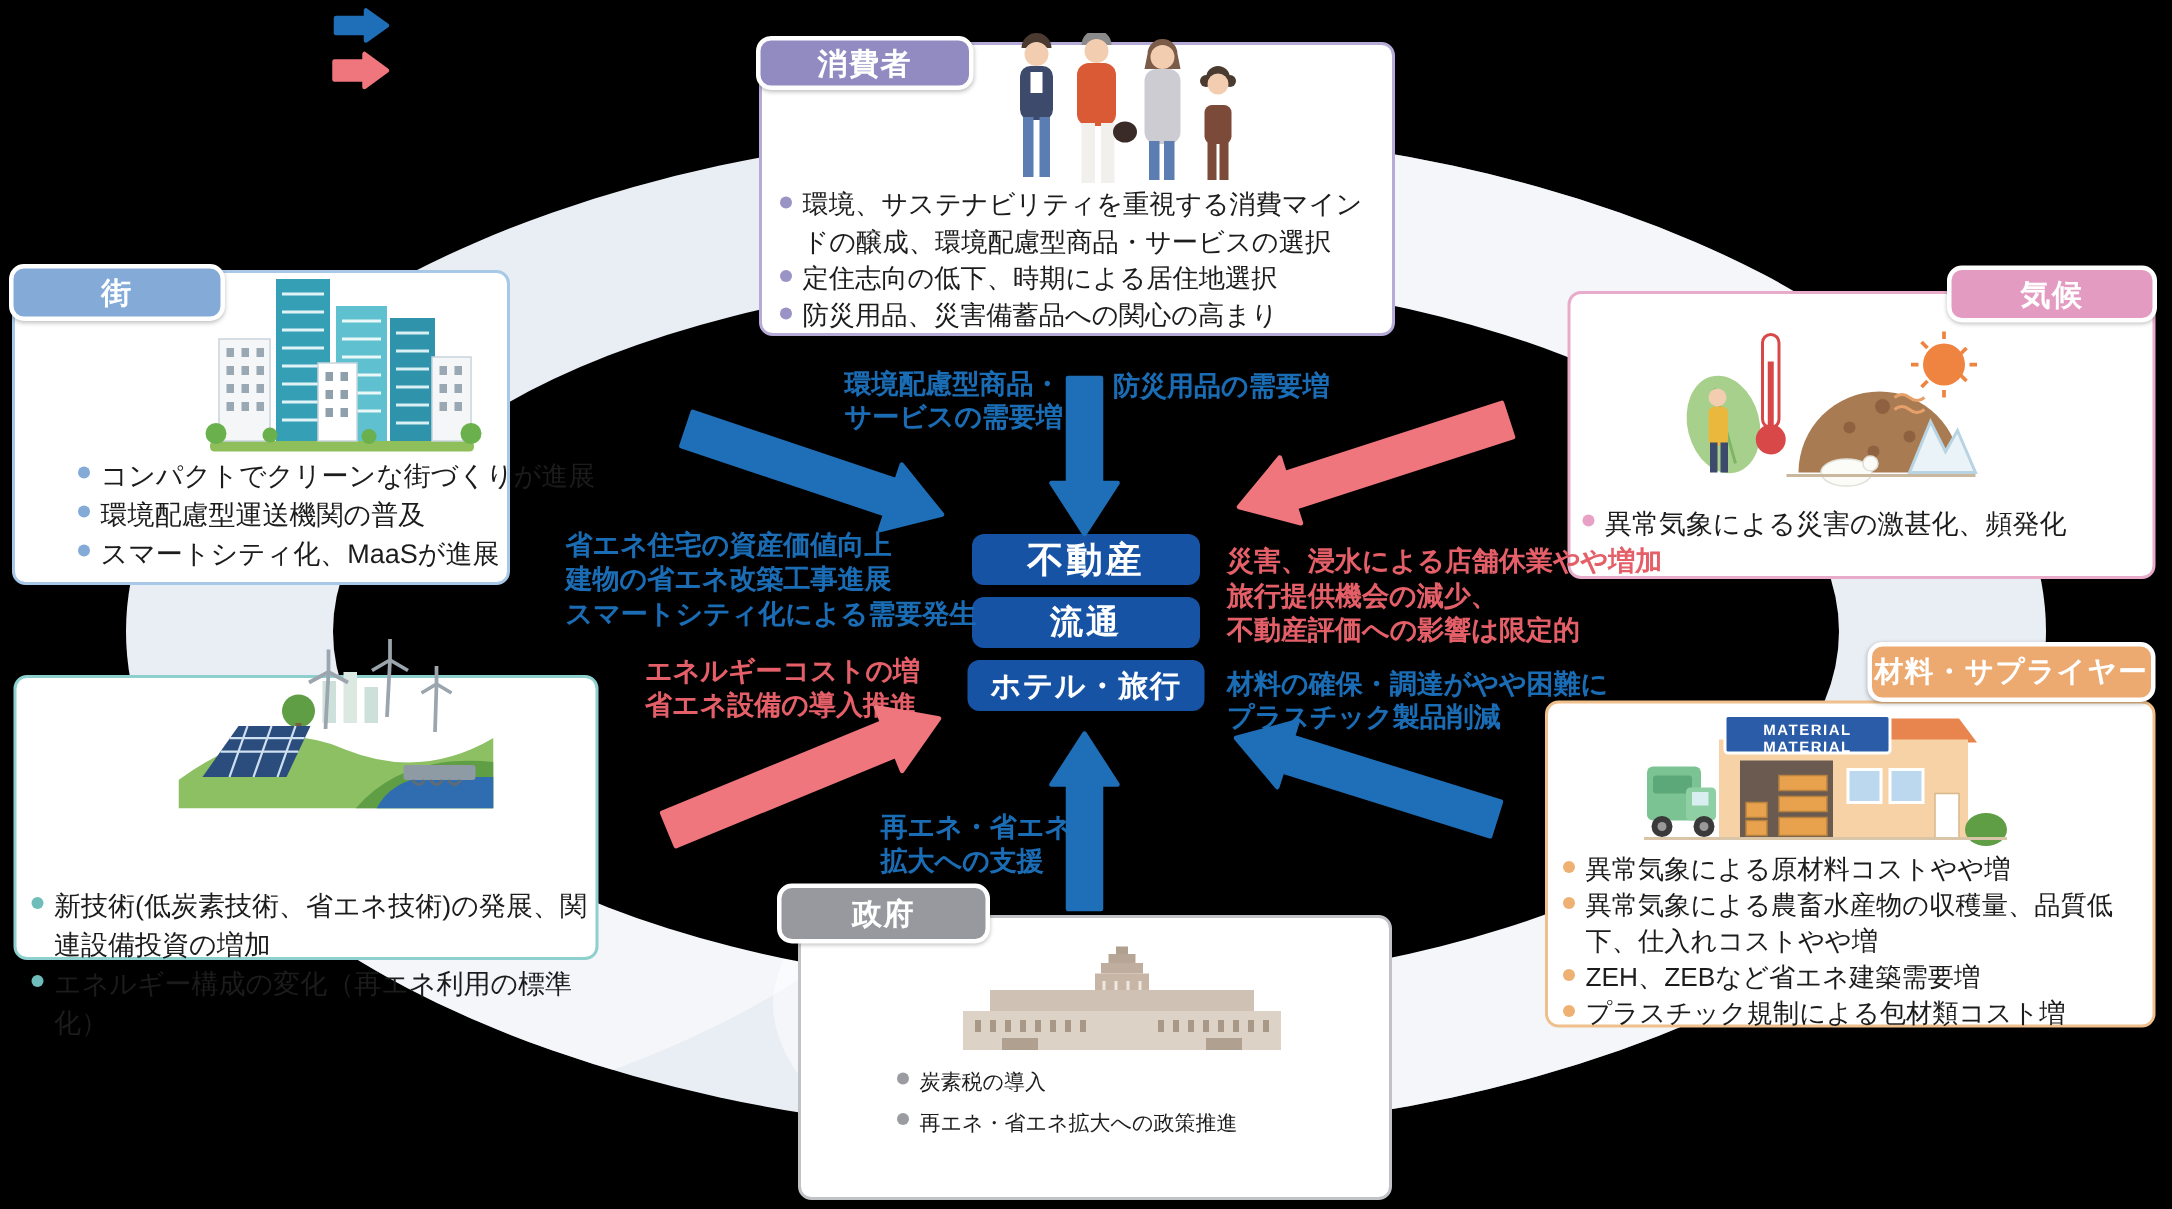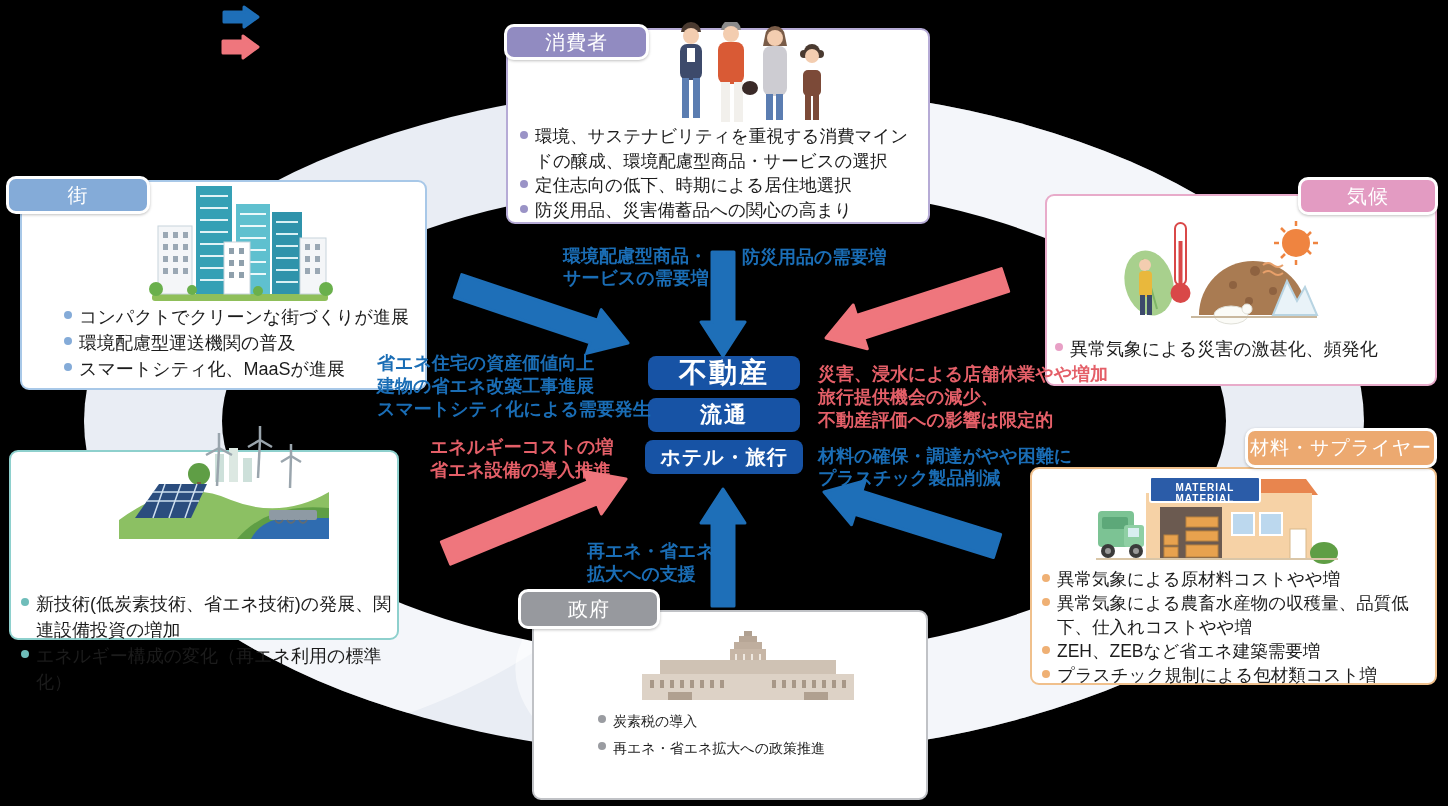--- a/index.html
+++ b/index.html
@@ -13,21 +13,21 @@
              background:#000;border-radius:50%;}
   
   .box{position:absolute;background:#fff;border-radius:9px;box-sizing:border-box;}
   .b-street{border:2px solid #a8c8e8;}
   .b-consumer{border:2px solid #b6abd6;}
   .b-energy{border:2px solid #8ed0cd;}
   .b-government{border:2px solid #c0c2c6;}
   .b-climate{border:2px solid #e8abca;}
   .b-materials{border:2px solid #f0c08c;}
   .tab{position:absolute;display:flex;align-items:center;justify-content:center;
-       color:#fff;font-weight:normal;font-size:20px;border:3px solid #fff;border-radius:10px;
+       color:#fff;font-weight:bold;font-size:20px;border:3px solid #fff;border-radius:10px;
        box-sizing:border-box;box-shadow:0 1px 3px rgba(0,0,0,.25);letter-spacing:1px;}
   .t-street{background:#84abd8;}
   .t-consumer{background:#918bc1;}
   .t-energy{background:#6fbdba;}
   .t-government{background:#97999e;}
   .t-climate{background:#e39bc2;}
   .t-materials{background:#eca970;font-size:19px;}
   .illus{position:absolute;}
   .bullets{position:absolute;margin:0;padding:0;list-style:none;color:#1c1c1c;}
   .bullets li{display:flex;align-items:flex-start;}
@@ -55,21 +55,21 @@
 
 <div id="stage">
 
   <div class="ring-outer">
     <div class="swoosh" style="left:600px;top:-60px;width:760px;height:320px;transform:rotate(-18deg);"></div>
     <div class="swoosh" style="left:-160px;top:360px;width:720px;height:300px;transform:rotate(-14deg);"></div>
     <div class="swoosh" style="left:430px;top:470px;width:620px;height:280px;transform:rotate(6deg);"></div>
   </div>
   <div class="ring-hole"></div>
 
-  <div class="box b-street" style="left:20px;top:180px;width:407px;height:210px;">
+  <div class="box b-street" style="left:8px;top:180px;width:332px;height:210px;">
     <div class="illus" style="left:118px;top:-4px;width:200px;height:125px;">
       <svg width="200" height="125" viewBox="0 0 200 125">
         <rect x="12" y="116" width="176" height="7" rx="3" fill="#8fbf5a"></rect>
         <rect x="18" y="48" width="34" height="68" fill="#f4f6f8" stroke="#c8d4dc"></rect>
         <g fill="#9aa8b4">
           <rect x="23" y="54" width="5" height="6"></rect>
             <rect x="33" y="54" width="5" height="6"></rect>
             <rect x="43" y="54" width="5" height="6"></rect>
           <rect x="23" y="66" width="5" height="6"></rect>
             <rect x="33" y="66" width="5" height="6"></rect>
@@ -394,21 +394,21 @@
       <li>
           <span class="dot d-materials"></span>
           <span>プラスチック規制による包材類コスト増</span>
         </li>
     </ul>
   </div>
   <div class="tab t-materials" style="left:1245px;top:428px;width:192px;height:40px;">
     <span>材料・サプライヤー</span>
   </div>
 
-  <div class="center-box" style="left:648px;top:356px;width:152px;height:34px;font-size:28px;">
+  <div class="center-box" style="left:648px;top:356px;width:152px;height:34px;font-size:24px;">
       <span>不動産</span>
     </div>
   <div class="center-box" style="left:648px;top:398px;width:152px;height:34px;font-size:22px;">
       <span>流通</span>
     </div>
   <div class="center-box" style="left:645px;top:440px;width:158px;height:34px;font-size:20px;letter-spacing:1px;">
       <span>ホテル・旅行</span>
     </div>
 
   <div class="flow-label fl-blue" style="left:563px;top:245px;width:164px;text-align:left;line-height:22px;">

